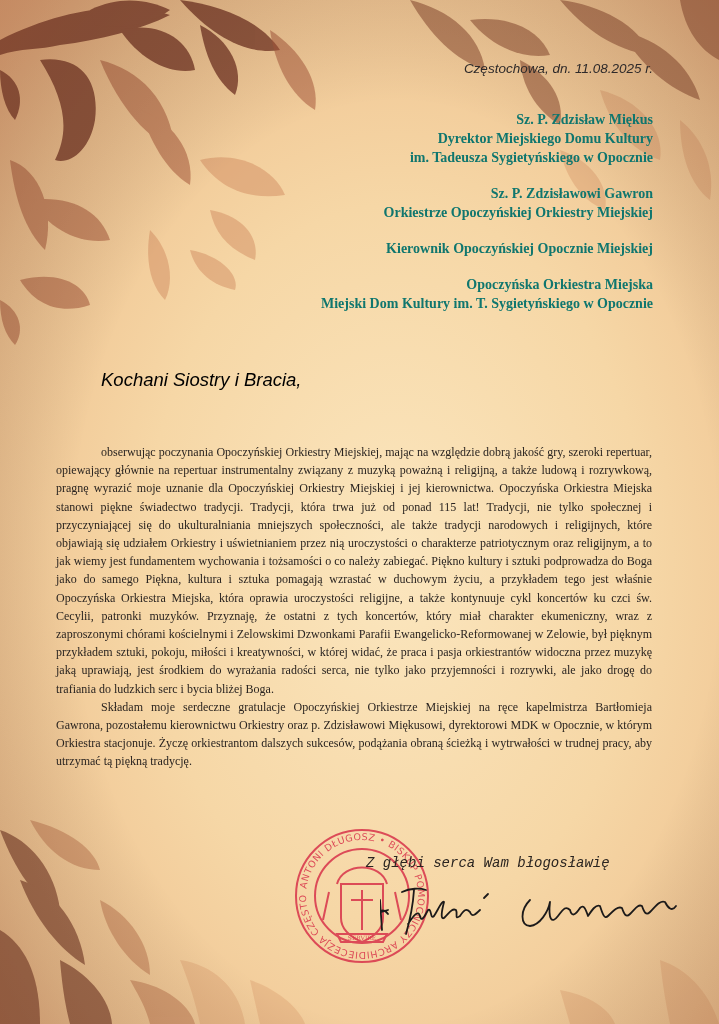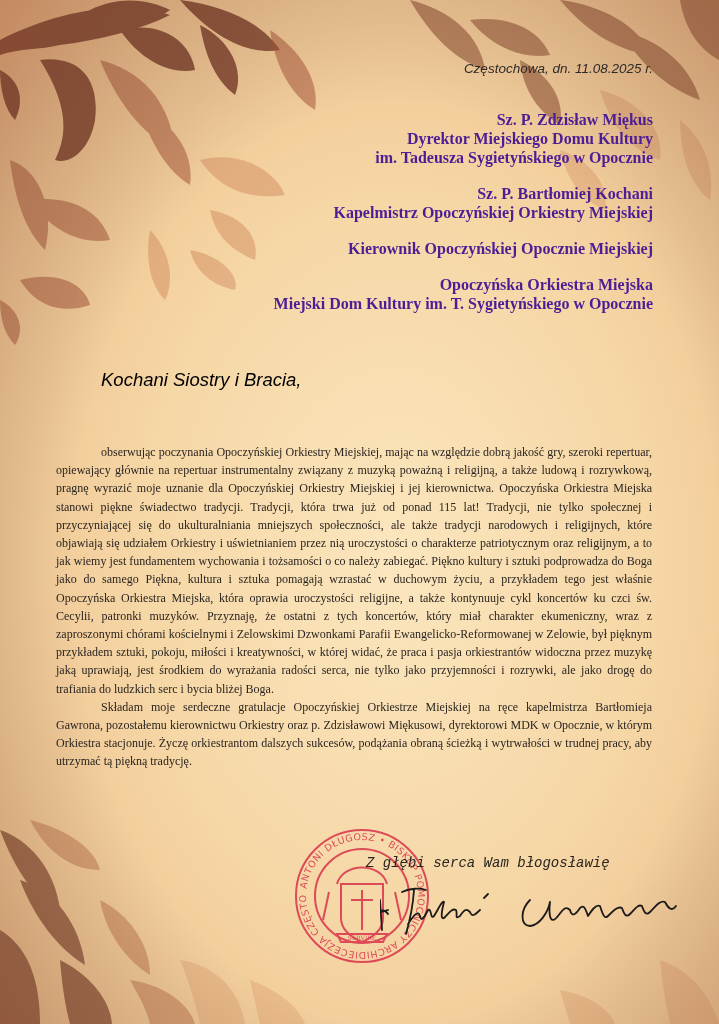--- a/index.html
+++ b/index.html
@@ -11,21 +11,21 @@
   }
   .decor { position: absolute; inset: 0; pointer-events: none; z-index: 0; }
   .page { position: absolute; inset: 0; z-index: 1; padding-left: 42px; }
 
   .date {
     position: absolute; right: 66px; top: 61px;
     font-family: "Liberation Sans", "DejaVu Sans", sans-serif;
     font-style: italic; font-size: 13.5px; color: #2e2a2a;
   }
   .addressees { position: absolute; right: 66px; top: 110px; text-align: right; }
-  .addr-block { margin-bottom: 17px; font-weight: bold; font-size: 16px; line-height: 19px; color: #4c1d95; }
+  .addr-block { margin-bottom: 17px; font-weight: bold; font-size: 14px; line-height: 19px; color: #0f766e; }
   .addr-block div { white-space: nowrap; }
 
   .salutation {
     position: absolute; left: 101px; top: 369px;
     font-family: "Liberation Sans", "DejaVu Sans", sans-serif;
     font-style: italic; font-size: 18.5px; color: #000000;
   }
   .body-text {
     position: absolute; left: 56px; top: 443px; width: 596px;
     font-size: 12px; line-height: 18.2px; text-align: justify; color: #2a2420;
@@ -110,22 +110,22 @@
 <div class="page">
   <div class="date">Częstochowa, dn. 11.08.2025 r.</div>
 
   <div class="addressees">
     <div class="addr-block">
       <div>Sz. P. Zdzisław Miękus</div>
       <div>Dyrektor Miejskiego Domu Kultury</div>
       <div>im. Tadeusza Sygietyńskiego w Opocznie</div>
     </div>
     <div class="addr-block">
-      <div>Sz. P. Bartłomiej Kochani</div>
-      <div>Kapelmistrz Opoczyńskiej Orkiestry Miejskiej</div>
+      <div>Sz. P. Zdzisławowi Gawron</div>
+      <div>Orkiestrze Opoczyńskiej Orkiestry Miejskiej</div>
     </div>
     <div class="addr-block">
       <div>Kierownik Opoczyńskiej Opocznie Miejskiej</div>
     </div>
     <div class="addr-block">
       <div>Opoczyńska Orkiestra Miejska</div>
       <div>Miejski Dom Kultury im. T. Sygietyńskiego w Opocznie</div>
     </div>
   </div>
 

